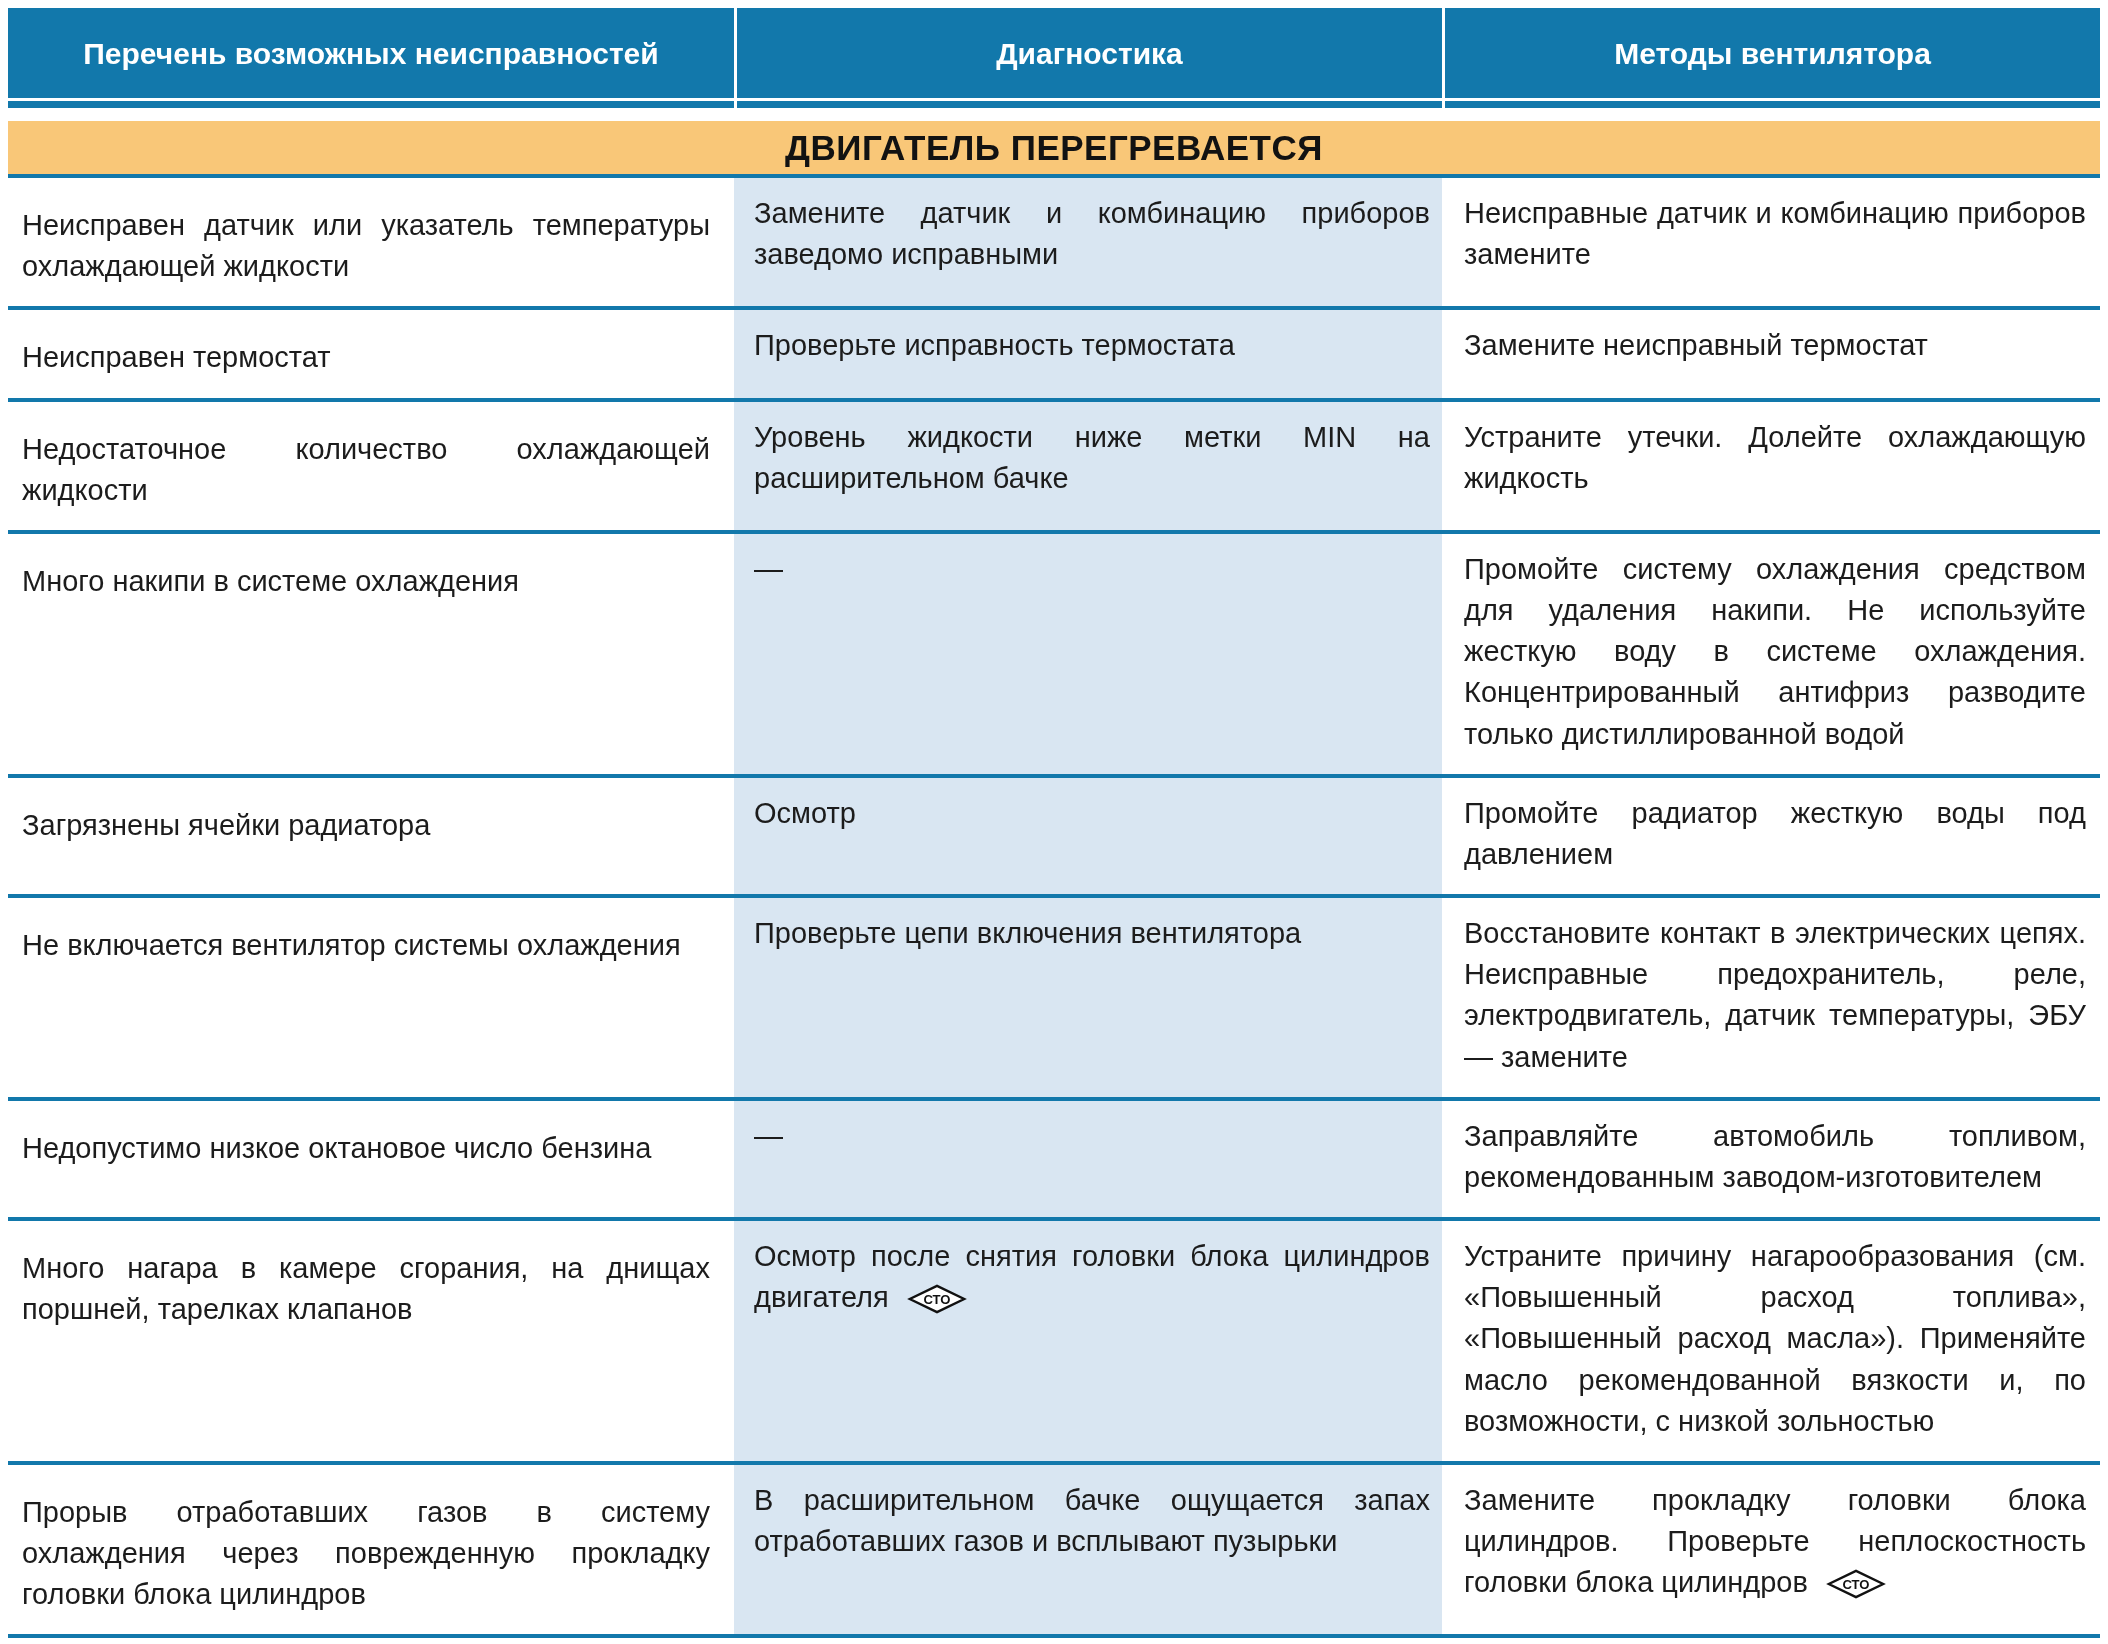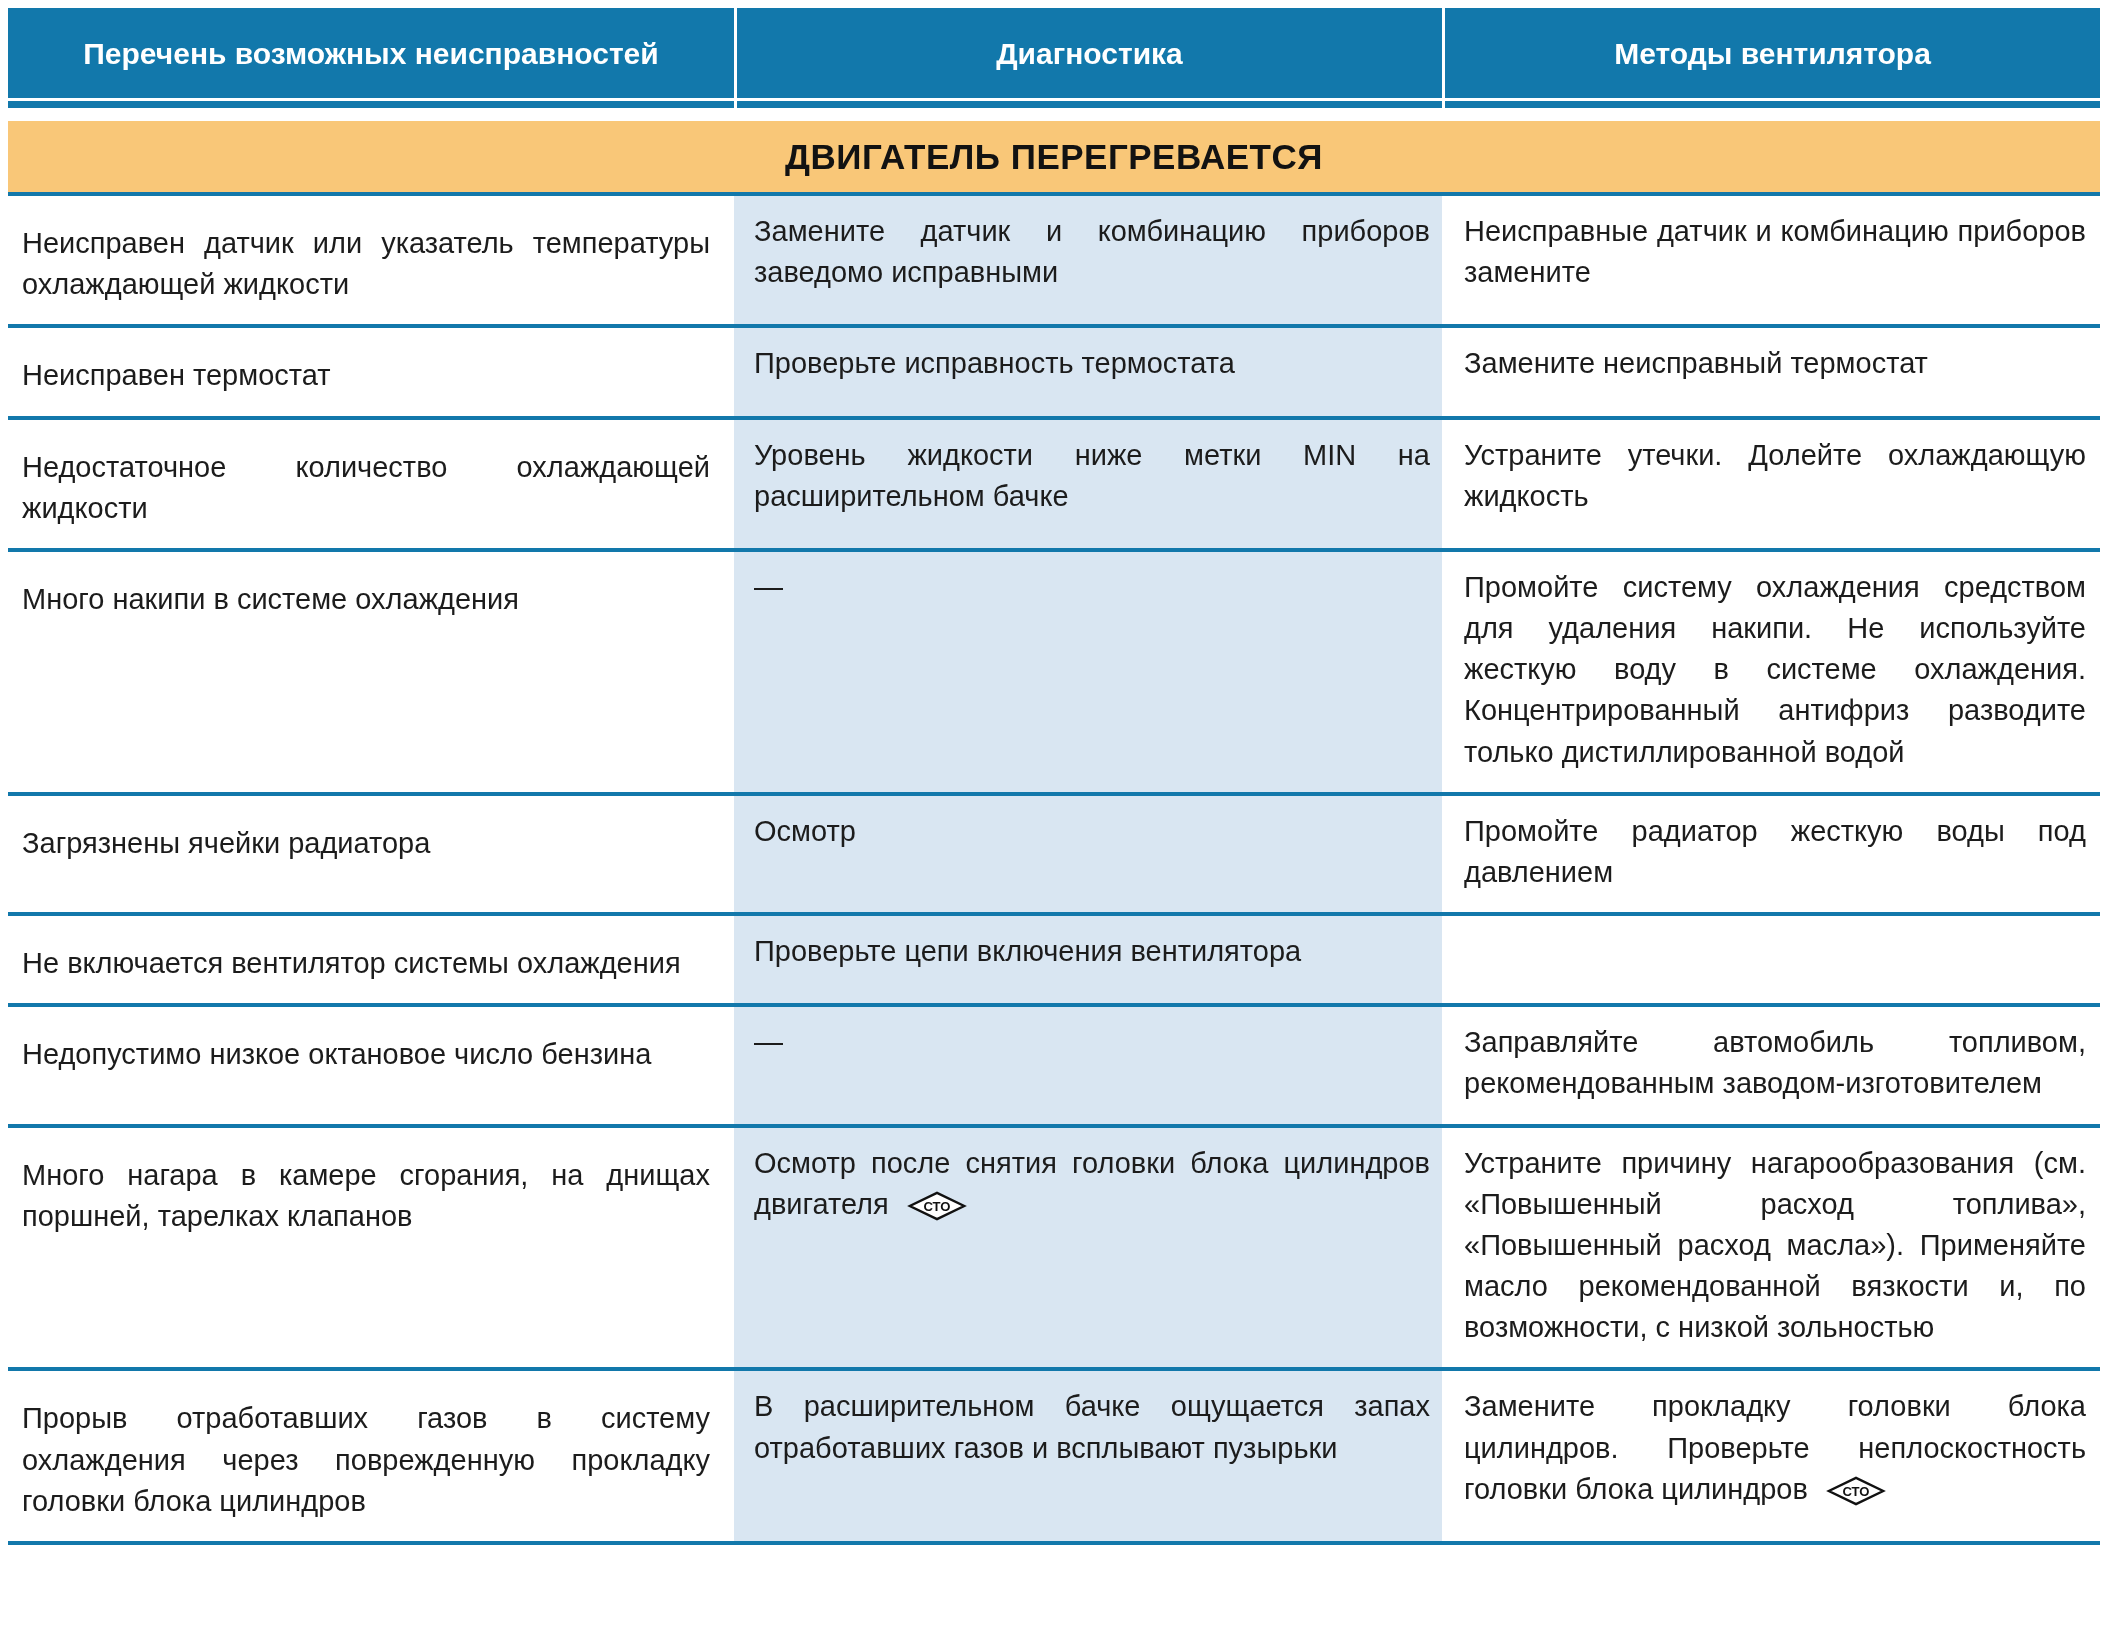--- a/index.html
+++ b/index.html
@@ -36,21 +36,21 @@
     position: absolute;
     left: 0; right: 0;
     bottom: 7px;
     height: 3px;
     background: #ffffff;
   }
 
   
   .banner {
     margin-top: 13px;
-    height: 75px;
+    height: 57px;
     background: var(--orange, #f9c778);
     display: flex;
     align-items: center;
     justify-content: center;
     font-weight: bold;
     font-size: 35px;
     letter-spacing: 0.5px;
     color: #121212;
     border-bottom: 4px solid var(--blue, #1278ab);
   }
@@ -117,20 +117,21 @@
         <div class="cell remedy-cell"><span>Промойте систему охлаждения средством для удаления накипи. Не используйте жесткую воду в системе охлаждения. Концентрированный антифриз разводите только дистиллированной водой</span></div>
       </div>
       <div class="row">
         <div class="cell fault-cell"><span>Загрязнены ячейки радиатора</span></div>
         <div class="cell diagnosis-cell"><span>Осмотр</span></div>
         <div class="cell remedy-cell"><span>Промойте радиатор жесткую воды под давлением</span></div>
       </div>
       <div class="row">
         <div class="cell fault-cell"><span>Не включается вентилятор системы охлаждения</span></div>
         <div class="cell diagnosis-cell"><span>Проверьте цепи включения вентилятора</span></div>
+        <div class="cell remedy-cell"><span>Восстановите контакт в электрических цепях. Неисправные предохранитель, реле, электродвигатель, датчик температуры, ЭБУ — замените</span></div>
       </div>
       <div class="row">
         <div class="cell fault-cell"><span>Недопустимо низкое октановое число бензина</span></div>
         <div class="cell diagnosis-cell"><span>—</span></div>
         <div class="cell remedy-cell"><span>Заправляйте автомобиль топливом, рекомендованным заводом-изготовителем</span></div>
       </div>
       <div class="row">
         <div class="cell fault-cell"><span>Много нагара в камере сгорания, на днищах поршней, тарелках клапанов</span></div>
         <div class="cell diagnosis-cell"><span>Осмотр после снятия головки блока цилиндров двигателя</span> <svg viewBox="0 0 64 32" class="sto-icon">
             <polygon points="32,2 61,16 32,30 3,16" fill="#ffffff" stroke="#111111" stroke-width="2.5"></polygon>

